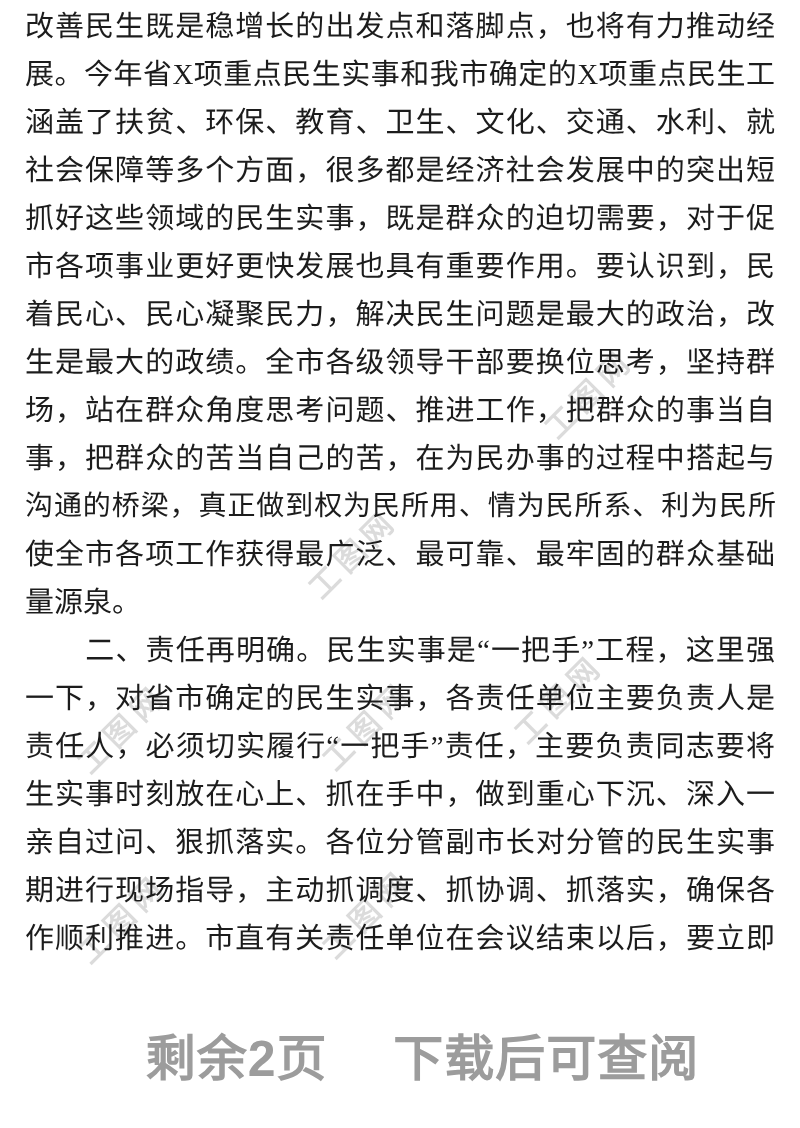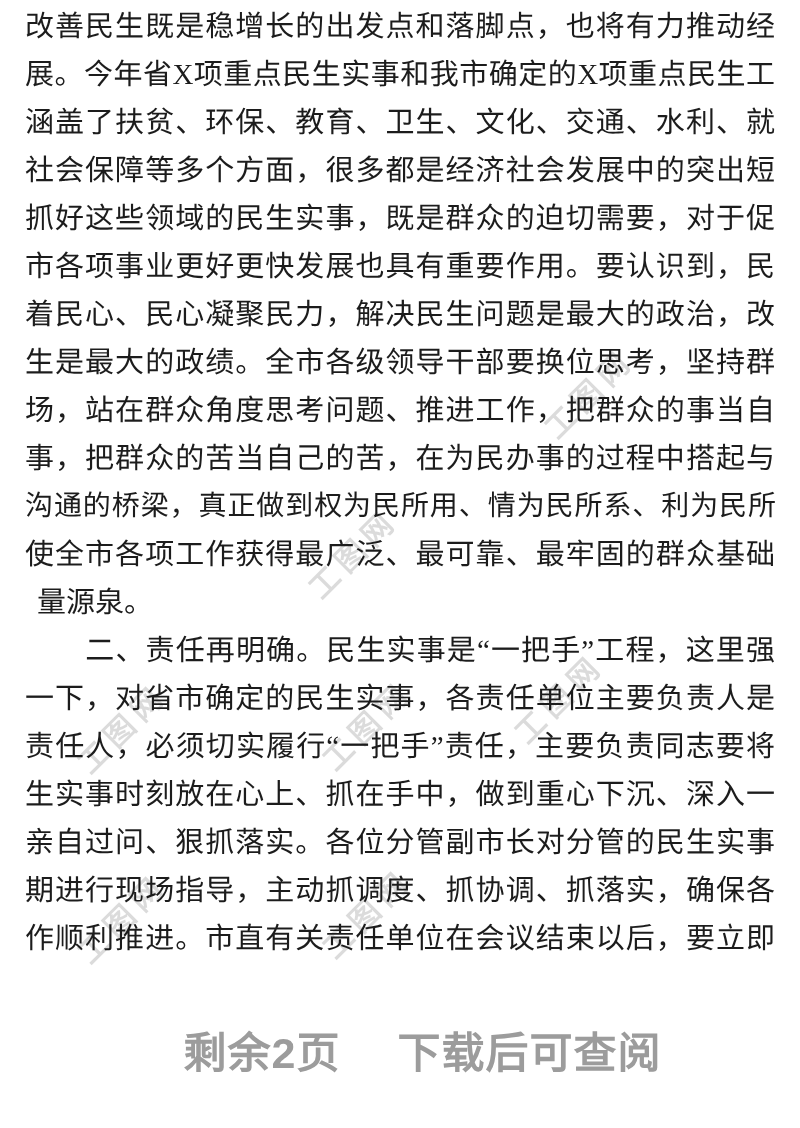--- a/index.html
+++ b/index.html
@@ -48,30 +48,30 @@
     font-family: "Liberation Serif", "DejaVu Serif", serif;
     color: #1c1c1c;
     text-align: justify;
     text-align-last: justify;
     text-justify: inter-character;
     overflow: hidden;
   }
   
   .text-block .line:nth-child(11) { font-size: 28px; letter-spacing: -1px; }
   
-  .text-block .line:nth-child(13) { text-align-last: left; margin-left: 12px; }
+  .text-block .line:nth-child(13) { text-align-last: left; }
   
   .footer-notice {
     position: absolute;
     left: 0; right: 0;
     top: 1018px;
     text-align: center;
     text-indent: 45px;
     font-family: "Liberation Sans", "DejaVu Sans", sans-serif;
-    font-size: 43px;
+    font-size: 50px;
     font-weight: bold;
     color: #9c9c9c;
     letter-spacing: 1px;
     white-space: nowrap;
   }
 </style>
 </head>
 <body>
 
 <div class="page">

